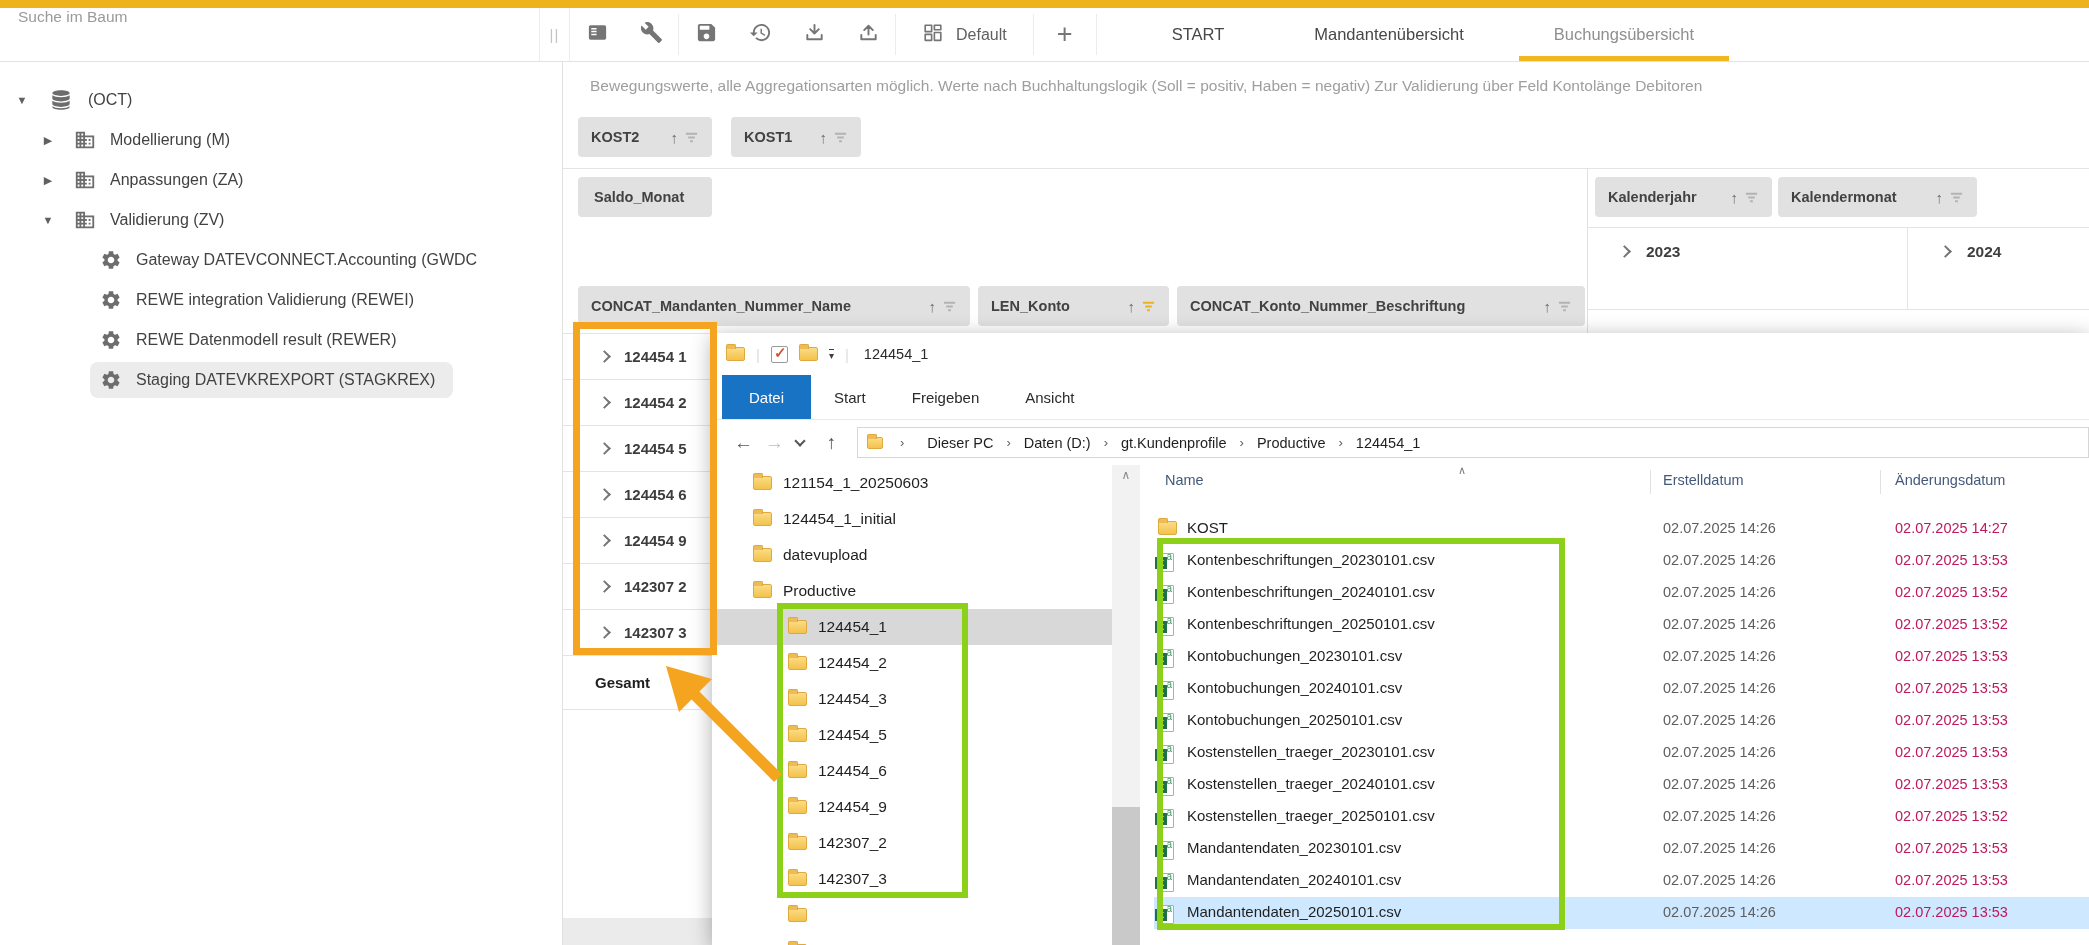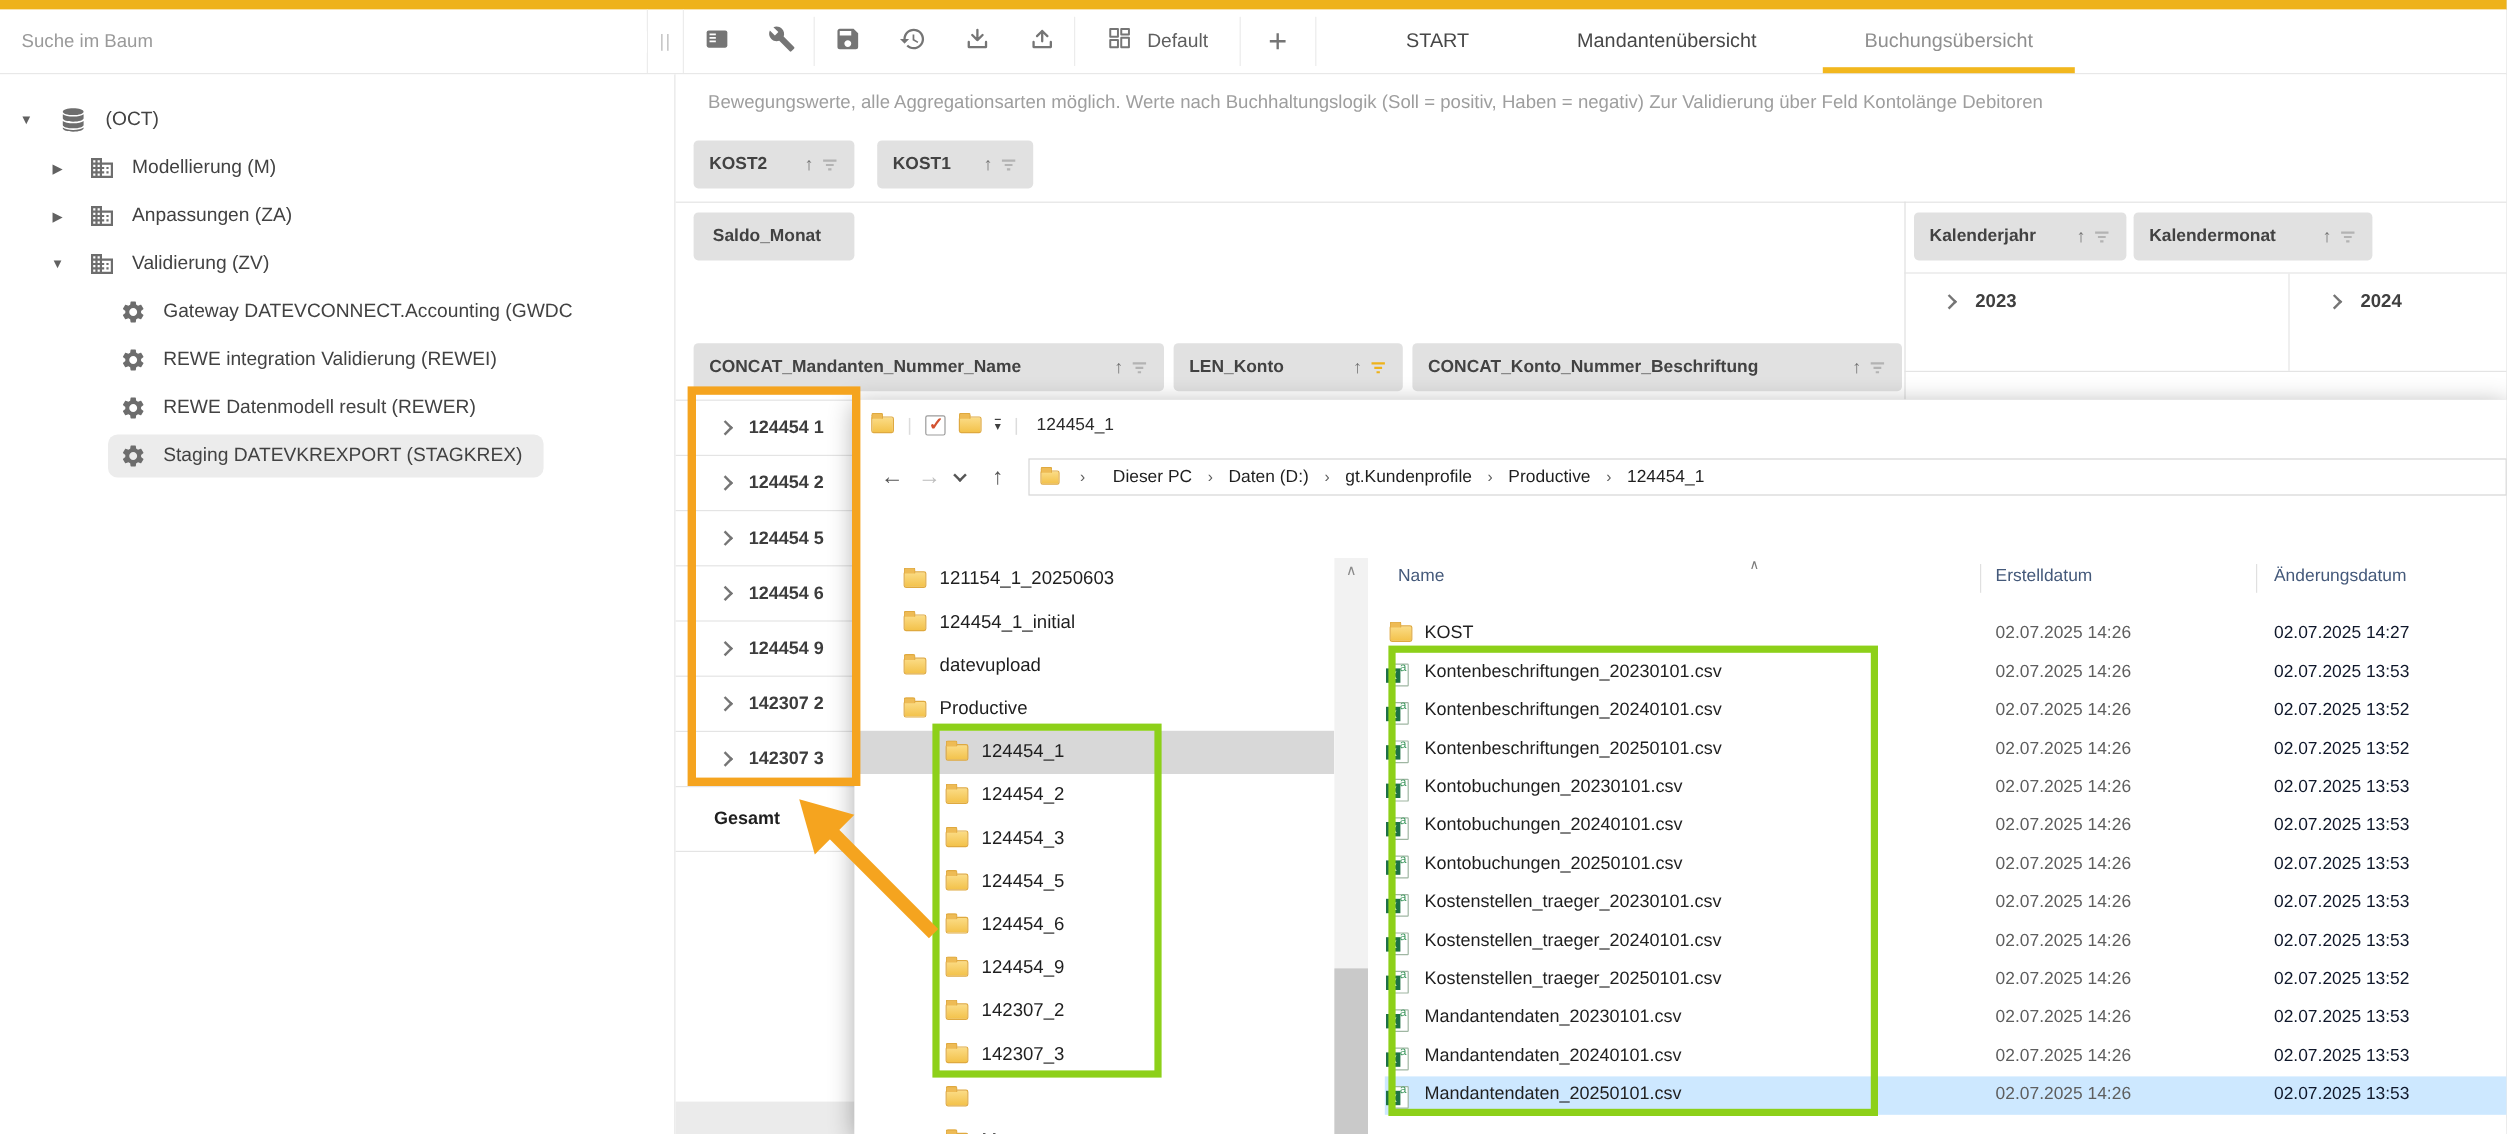--- a/index.html
+++ b/index.html
@@ -4,21 +4,21 @@
 <style>
   * { margin:0; padding:0; box-sizing:border-box; }
   body { background:#888; }
   #screen{ position:relative; width:2089px; height:945px; background:#fff;
            font-family:"Liberation Sans",sans-serif; overflow:hidden; color:#424242; }
 
   
   .topbar{ position:absolute; left:0; top:0; right:0; height:8px; background:#eeb21a; }
   .appbar{ position:absolute; left:0; top:8px; right:0; height:54px; background:#fff;
            display:flex; align-items:stretch; border-bottom:1px solid #e3e3e3; }
-  .search-wrap{ width:540px; display:flex; align-items:center; padding-left:18px; border-right:1px solid #ececec; }
+  .search-wrap{ width:540px; display:flex; align-items:flex-start; padding-left:18px; border-right:1px solid #ececec; }
   .search-wrap input{ border:none; outline:none; width:100%; font:15.5px "Liberation Sans",sans-serif; color:#424242; }
   .search-wrap input::placeholder{ color:#9a9a9a; }
   .drag{ width:30px; display:flex; align-items:center; justify-content:center; color:#c3c3c3;
          font-size:15px; letter-spacing:1px; border-right:1px solid #ececec; cursor:pointer; }
   .tbtn{ width:54px; display:flex; align-items:center; justify-content:center; cursor:pointer; }
   .tbtn svg{ width:23px; height:23px; }
   .ficon{ fill:#757575; }
   .sicon{ fill:none; stroke:#757575; stroke-width:2; stroke-linecap:round; stroke-linejoin:round; }
   .tsep{ width:1px; background:#ececec; margin:6px 0; }
   .layout-chip{ display:flex; align-items:center; gap:12px; padding:0 26px; cursor:pointer; color:#5f5f5f; font-size:16px; }
@@ -131,21 +131,21 @@
   .xcols .col-sort{ position:absolute; left:318px; top:-1px; color:#7b7b7b; font-size:11px; }
   .xcols .col-created{ position:absolute; left:523px; top:7px; cursor:pointer; }
   .xcols .col-mod{ position:absolute; left:755px; top:7px; cursor:pointer; }
   .csep{ position:absolute; top:5px; width:1px; height:24px; background:#e0e0e0; }
   .xrows{ position:absolute; left:14px; right:0; top:48px; bottom:0; }
   .xrow{ height:32px; position:relative; font-size:15px; cursor:pointer; }
   .xrow.sel{ background:#cde8ff; }
   .xrow .fico{ position:absolute; left:4px; top:8px; display:flex; }
   .xrow .fname{ position:absolute; left:33px; top:6px; white-space:nowrap; }
   .xrow .fcreated{ position:absolute; left:509px; top:7px; font-size:14.5px; color:#5e5e5e; }
-  .xrow .fmod{ position:absolute; left:741px; top:7px; font-size:14.5px; color:#0f172a; }
+  .xrow .fmod{ position:absolute; left:741px; top:7px; font-size:14.5px; color:#be185d; }
   .csv-ic{ position:relative; width:16px; height:19px; background:#fff; border:1px solid #9fb6a2;
            border-radius:1px; display:inline-block; flex:none; }
   .csv-ic::before{ content:"X"; position:absolute; left:-4px; top:3px; width:12px; height:12px; background:#1e7145;
                    color:#fff; font-size:9px; font-weight:bold; text-align:center; line-height:12px; }
   .csv-ic::after{ content:"a"; position:absolute; right:1px; top:-3px; color:#3f9960; font-size:10px; }
 
   
   .anno{ position:absolute; z-index:40; pointer-events:none; }
   .anno-orange-box{ left:573px; top:322px; width:144px; height:333px; border:7px solid #f5a41f; }
   .anno-green-tree{ left:777px; top:603px; width:191px; height:295px; border:6px solid #8dd019; }
@@ -486,20 +486,38 @@
     <div class="xtitle">
       <span class="fold"></span>
       <span class="vsep">|</span>
       <span class="check-ic"></span>
       <span class="fold"></span>
       <span class="qat-caret">▾</span>
       <span class="vsep">|</span>
       <span class="xtitle-text">124454_1</span>
     </div>
 
+    <div class="xmenu">
+
+        <div class="xtab xtab-primary">
+          <span>Datei</span>
+        </div>
+
+        <div class="xtab">
+          <span>Start</span>
+        </div>
+
+        <div class="xtab">
+          <span>Freigeben</span>
+        </div>
+
+        <div class="xtab">
+          <span>Ansicht</span>
+        </div>
+      </div>
 
     <div class="xnav">
       <span class="navar">←</span>
       <span class="navar dis">→</span>
       <span class="chv-down"></span>
       <span class="navar">↑</span>
       <div class="addrbar">
         <span class="fold"></span>
         <span class="crumb-sep">›</span>
         <span class="crumbs">

